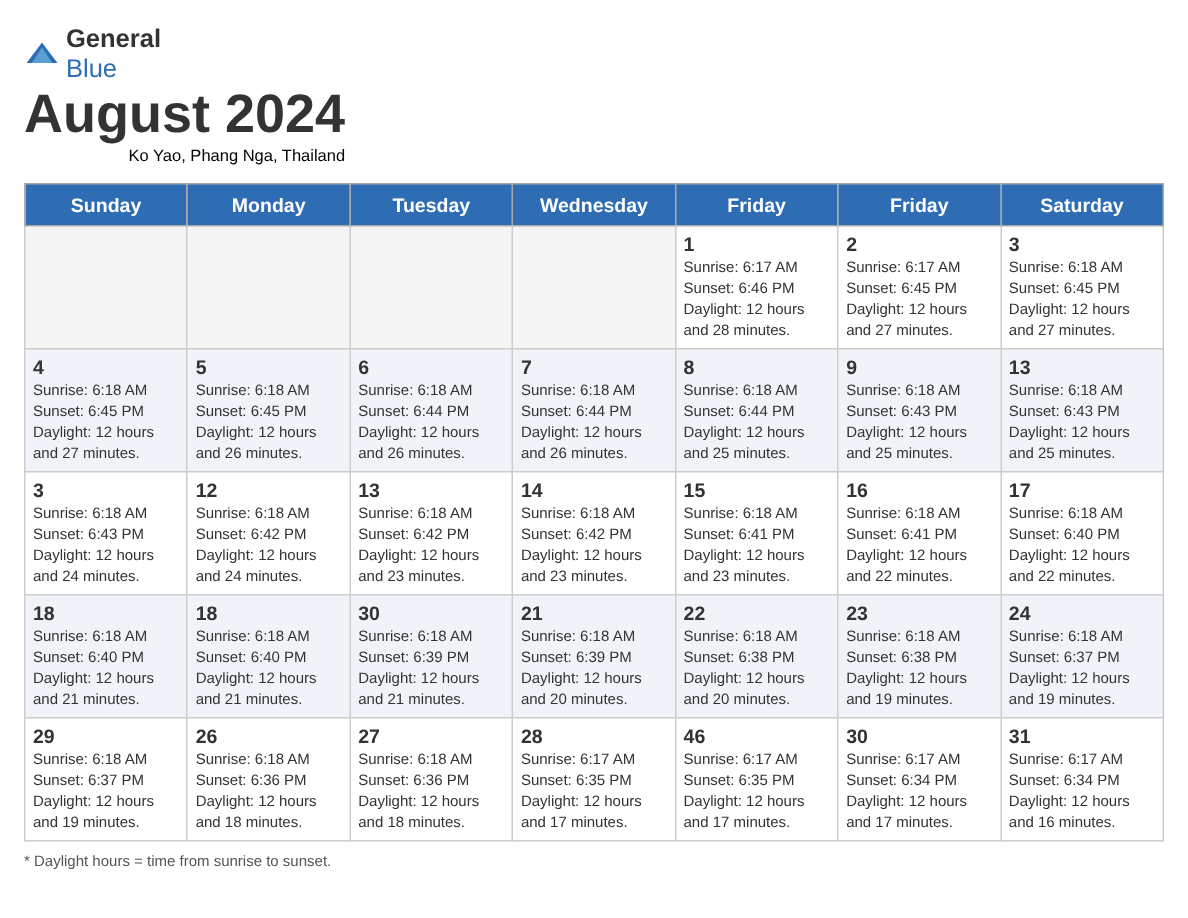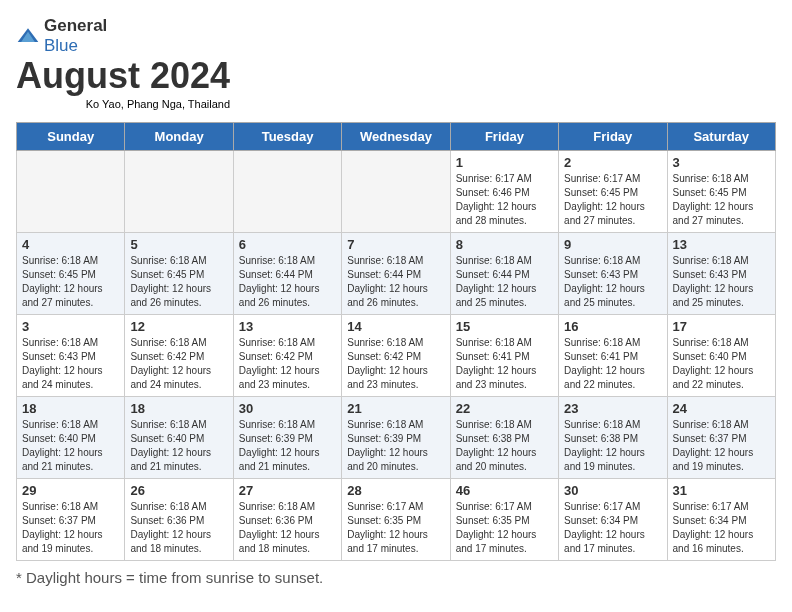--- a/index.html
+++ b/index.html
@@ -76,21 +76,21 @@
       display: block;
       margin-bottom: 2px;
     }
     .day-info {
       font-size: 10px;
       color: #333;
       line-height: 1.4;
     }
     .footer-note {
       margin-top: 8px;
-      font-size: 15px;
+      font-size: 10px;
       color: #555;
       text-align: left;
     }
   </style>
 </head>
 <body>
 
 <div class="header-area">
   <div class="logo">
     <svg class="logo-icon" viewBox="0 0 28 22" xmlns="http://www.w3.org/2000/svg">

